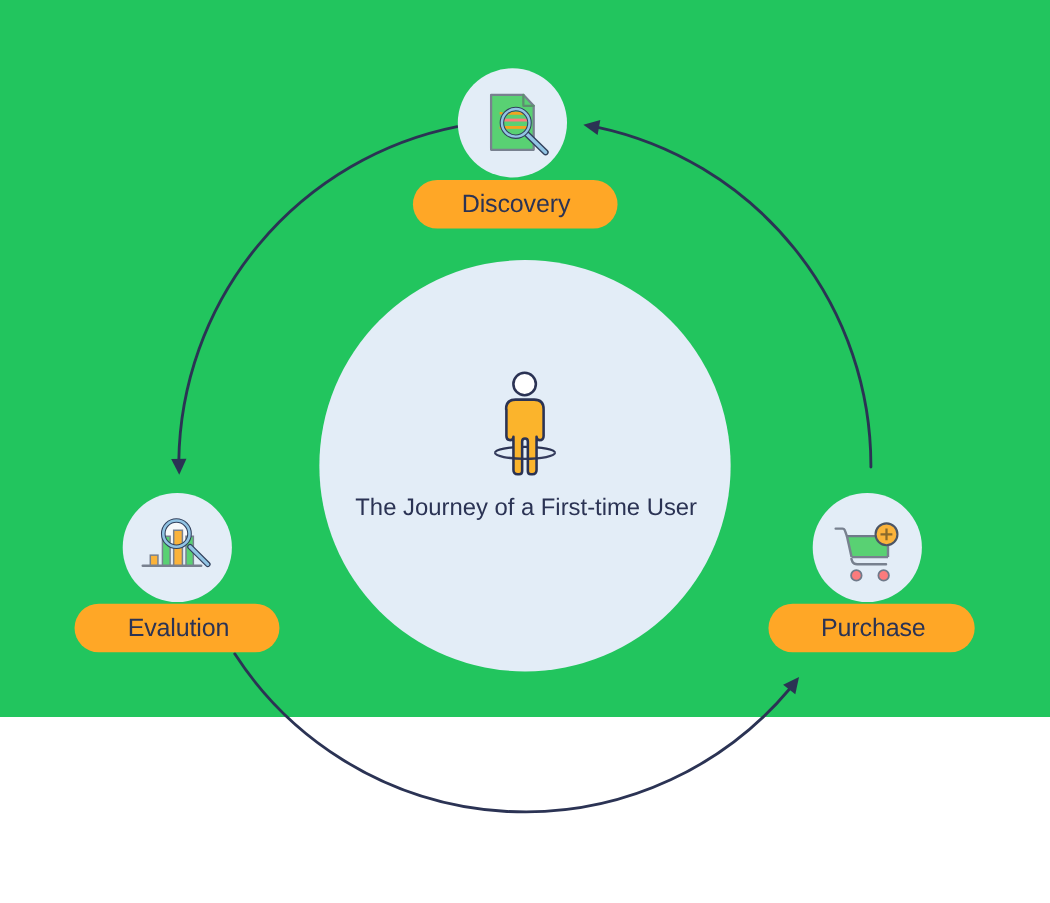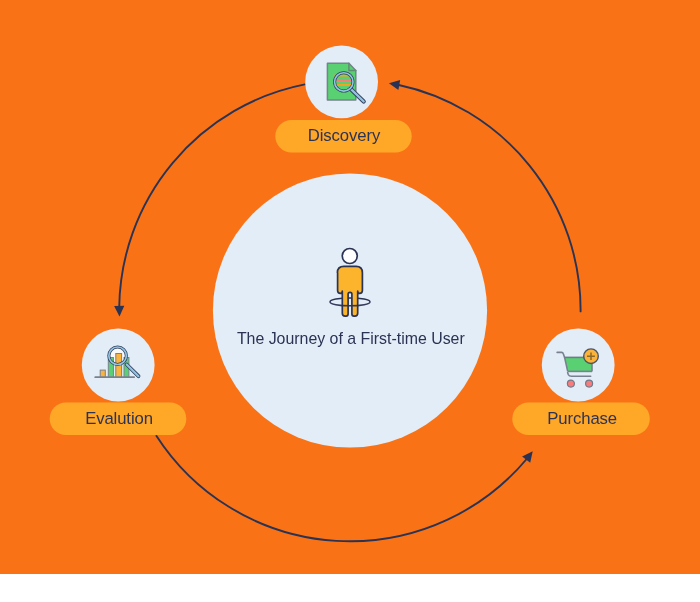--- a/index.html
+++ b/index.html
@@ -1,19 +1,19 @@
 <!DOCTYPE html>
 <html><head>
 <meta charset="utf-8">
 <title>The Journey of a First-time User</title>
 <style>
   html,body{margin:0;padding:0;}
   body{width:700px;height:602px;background:#ffffff;
        font-family:"Liberation Sans",sans-serif;overflow:hidden;}
-  #stage{position:relative;width:700px;height:574px;background:#f97316;}
+  #stage{position:relative;width:700px;height:478px;background:#22c55e;}
   .abs{position:absolute;top:0;left:0;}
   svg{display:block;}
   .pill-label{
     font-family:"Liberation Sans",sans-serif;
     font-size:16.7px;
     fill:#2B3354;
     text-anchor:middle;
     letter-spacing:-0.1px;
   }
   .center-label{

